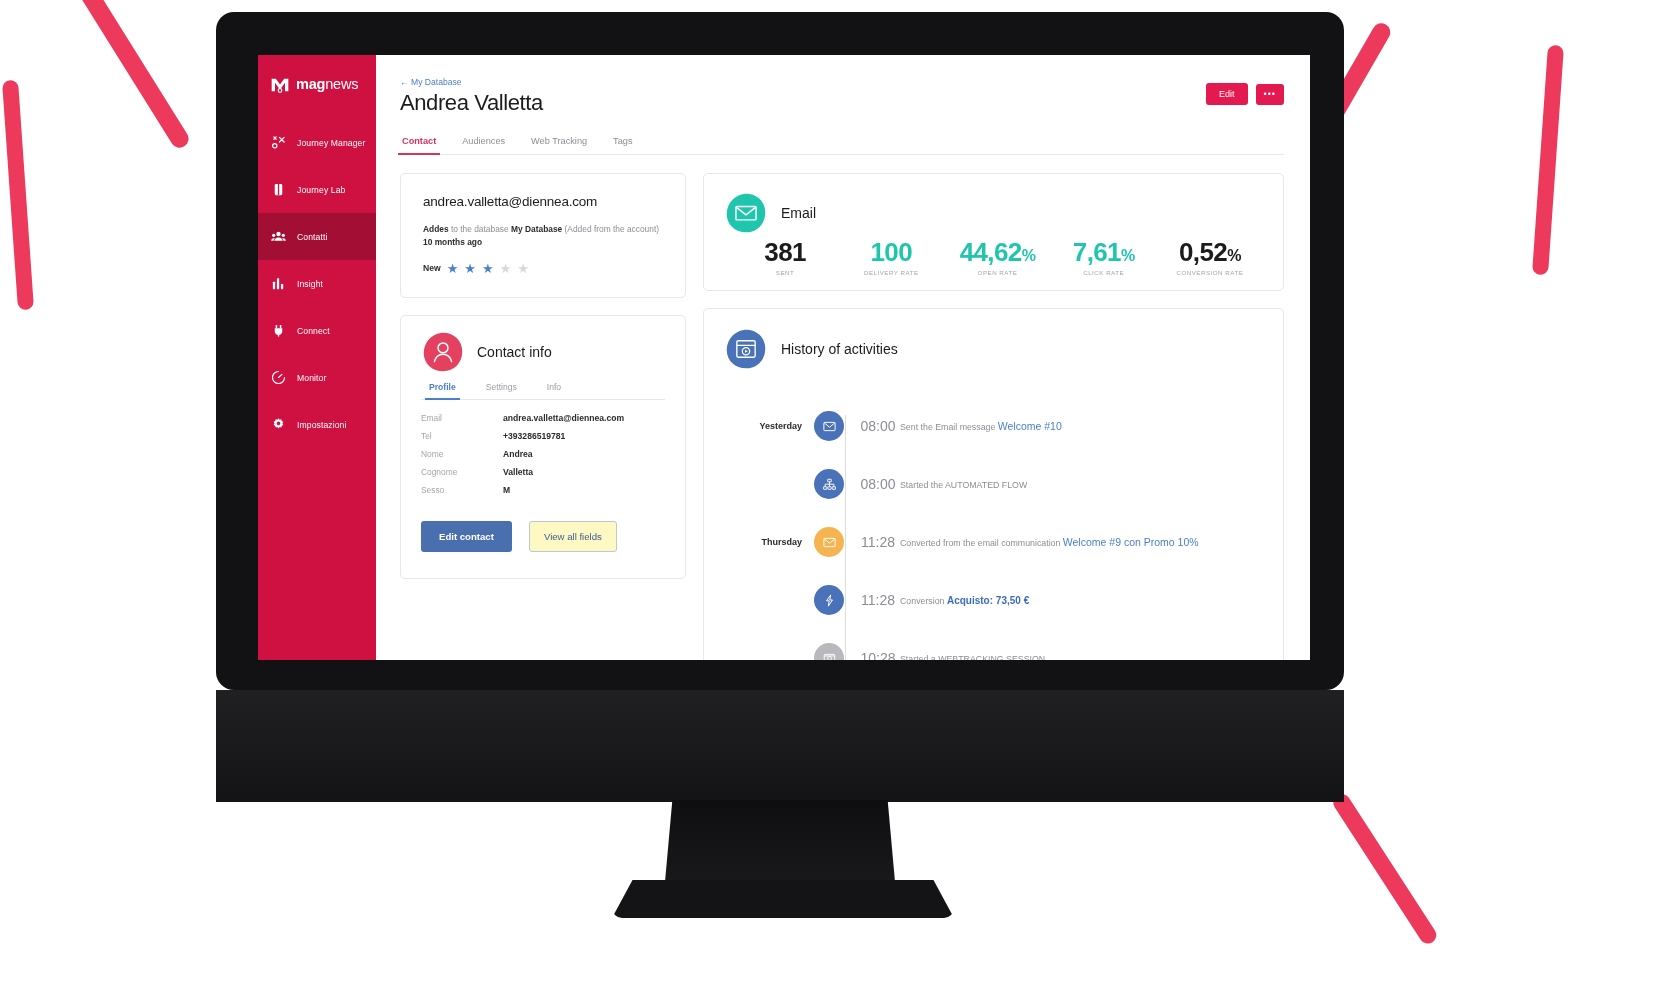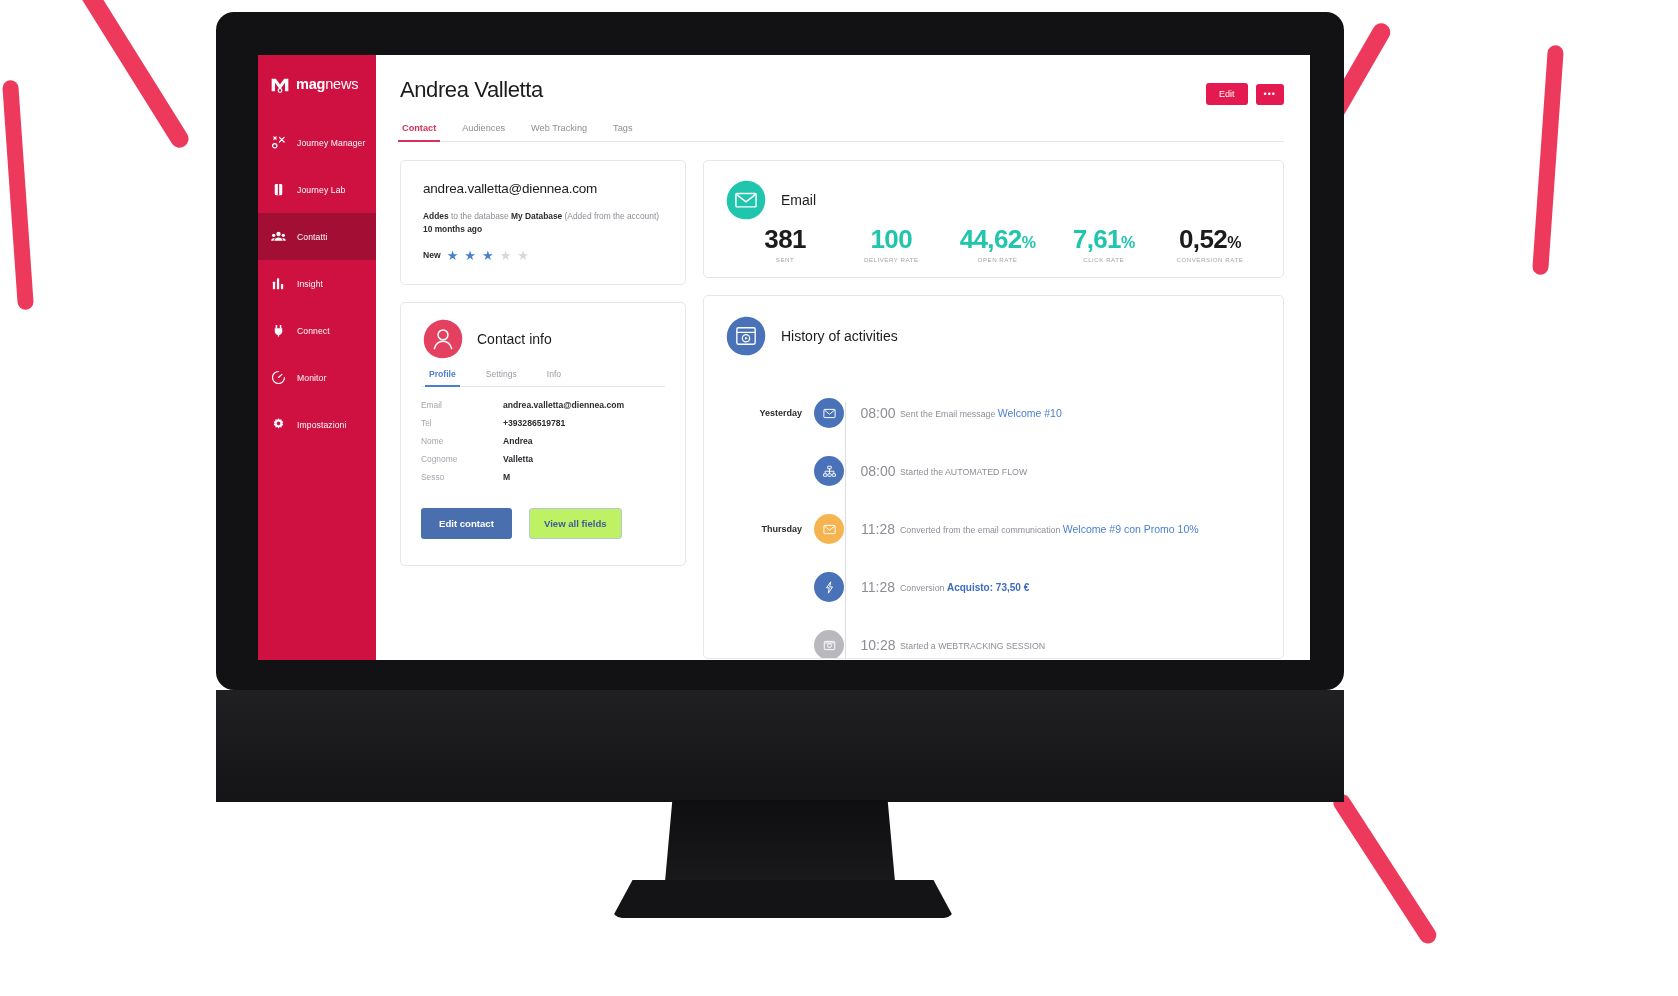--- a/index.html
+++ b/index.html
@@ -139,22 +139,22 @@
   .fields { margin-top: 13px; }
   .frow { display: flex; align-items: baseline; margin-bottom: 8px; }
   .fkey { width: 82px; flex: 0 0 82px; font-size: 8.4px; color: #a4a4ad; }
   .fval { font-size: 8.6px; color: #2b2b30; font-weight: 700; }
   .ci-buttons { display: flex; gap: 17px; margin-top: 26px; }
   .btn-primary {
     background: #4a6fae; color: #fff; border: none; border-radius: 3px; font-family: inherit;
     font-size: 9.6px; font-weight: 700; padding: 9px 18px; cursor: pointer;
   }
   .btn-outline {
-    background: #bef264; color: #3c5d97; border: 1px solid #b9c6dd; border-radius: 3px; font-family: inherit;
-    font-size: 9.6px; font-weight: 700; padding: 9px 14px; cursor: pointer;
+    background: #fef9c3; color: #3c5d97; border: 1px solid #b9c6dd; border-radius: 3px; font-family: inherit;
+    font-size: 9.6px; font-weight: 400; padding: 9px 14px; cursor: pointer;
   }
 
   
   .card-history { margin-top: 17px; padding: 18px 20px 10px 20px; height: 364px; position: relative; overflow: hidden; }
   .hist-head { display: flex; align-items: center; gap: 13px; }
   .hist-title { font-size: 14px; color: #1c1c1e; }
   .timeline { margin-top: 26px; position: relative; }
   .tl-line { position: absolute; left: 121px; top: 18px; bottom: 6px; width: 1px; background: #dcdce1; }
   .ev { display: flex; align-items: center; height: 58px; position: relative; }
   .ev-day { width: 90px; flex: 0 0 90px; text-align: right; padding-right: 12px; font-size: 9px; font-weight: 700; color: #2b2b30; }
@@ -269,20 +269,21 @@
             </svg>
           </span>
           <span>Impostazioni</span>
         </div>
       </div>
 
     </div>
 
     <div class="content">
 
+      <div class="breadcrumb">← My Database</div>
       <div class="page-title">Andrea Valletta</div>
 
       <div class="top-actions">
         <button class="btn-edit">Edit</button>
         <button class="btn-more">•••</button>
       </div>
 
       <div class="tabs">
         <div class="tab active">Contact</div>
         <div class="tab">Audiences</div>

